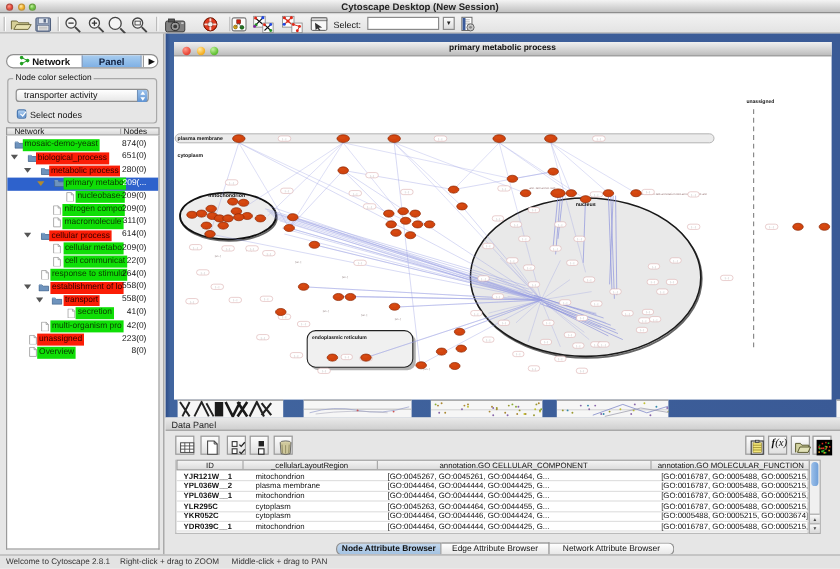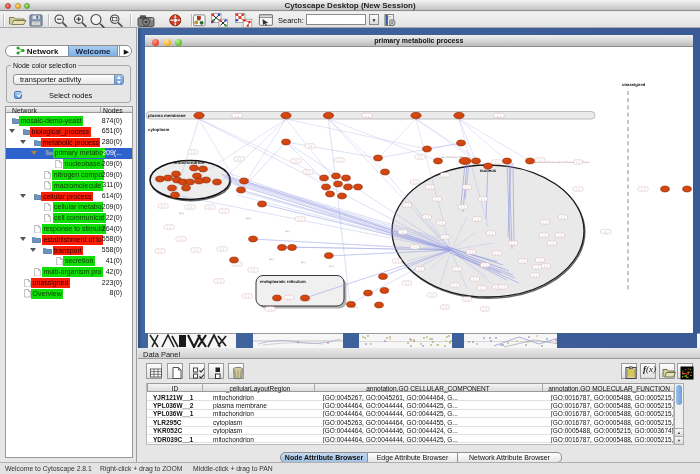--- a/index.html
+++ b/index.html
@@ -40,21 +40,21 @@
 
 #grp { position:absolute; left:6px; top:37px; width:125px; height:38px; border:1px solid #a9a9a9; border-radius:3px; }
 #grp .lbl { position:absolute; left:4px; top:-4px; background:#e6e6e6; padding:0 2px; font-size:7px; color:#111; }
 #combo { position:absolute; left:13px; top:46px; width:111px; height:11px; background:linear-gradient(#ffffff,#e8e8e8); border:1px solid #8f8f8f; border-radius:3px; font-size:7.5px; color:#111; line-height:10px; padding-left:6px; }
 #combo .step { position:absolute; right:0; top:0; width:9px; height:9.5px; background:linear-gradient(#9cc2ec,#5f93d2); border-left:1px solid #7090b8; border-radius:0 2px 2px 0; }
 #combo .step:before { content:""; position:absolute; left:2px; top:1px; border-left:2.5px solid transparent; border-right:2.5px solid transparent; border-bottom:3px solid #fff; }
 #combo .step:after { content:""; position:absolute; left:2px; bottom:1px; border-left:2.5px solid transparent; border-right:2.5px solid transparent; border-top:3px solid #fff; }
 
 #chk { position:absolute; left:14px; top:63px; width:8px; height:8px; border-radius:2px; background:linear-gradient(#b4d2f2,#5d92d2); border:1px solid #4a78b0; }
 #chk:before { content:""; position:absolute; left:1.5px; top:1px; width:3.5px; height:2px; border-left:1.5px solid #fff; border-bottom:1.5px solid #fff; transform:rotate(-50deg); }
-#chklbl { position:absolute; left:25px; top:63px; font-size:7.5px; color:#111;margin-left:24px; }
+#chklbl { position:absolute; left:25px; top:63px; font-size:7.5px; color:#111; }
 
 
 #treehead { position:absolute; left:5px; top:78px; width:128px; height:7px; background:linear-gradient(#f2f2f2,#d8d8d8); border:1px solid #9a9a9a; font-size:6.8px; color:#111; }
 #treehead .n1 { position:absolute; left:6px; top:-0.5px;}
 #treehead .n2 { position:absolute; left:97px; top:-0.5px;}
 #treehead .sepl { position:absolute; left:94px; top:0; height:100%; border-left:1px solid #aaa; }
 
 #tree { position:absolute; left:5px; top:85px; width:128px; height:345px; background:#fff; border:1px solid #9a9a9a; border-top:none; overflow:hidden; }
 .trow { position:absolute; left:0; width:126px; height:10.8px; font-size:7px; }
 .trow .cnt { position:absolute; right:10px; top:1.2px; color:#111; }
@@ -116,21 +116,21 @@
       <div class="light g"></div>
     <div class="t">Cytoscape Desktop (New Session)</div>
   </div>
 
   <div id="toolbar">
     <div class="sep" style="left:3px"></div>
     <svg class="tbi" style="left:8px" width="20" height="16" viewBox="0 0 20 16"></svg>
     <div class="sep" style="left:48px"></div>
     <div class="sep" style="left:130px"></div>
     <div class="sep" style="left:191px"></div>
-    <div id="searchlbl">Search:</div>
+    <div id="searchlbl">Select:</div>
     <div id="searchbox"></div>
     <div id="searchdrop">▼</div>
     <svg id="tbicons" class="tbi" style="left:0" width="700" height="16" viewBox="0 0 700 16">
 <g transform="translate(9,3)">
           <path d="M0.5 9.5 L0.5 2.5 L5 2.5 L6.5 4 L15 4 L15 6" fill="#d6cf96" stroke="#6b6538" stroke-width="0.8"></path>
           <path d="M2.5 9.5 L4.8 5.5 L17 5.5 L14.5 9.5 Z" fill="#e8e2b0" stroke="#6b6538" stroke-width="0.8"></path>
         </g>
 <g transform="translate(29.5,2.5)">
           <rect x="0.4" y="0.4" width="12.2" height="11.2" rx="1" fill="#8c9bb5" stroke="#4a5a78" stroke-width="0.8"></rect>
           <rect x="2.6" y="0.6" width="8" height="4.6" fill="#dfe4ec" stroke="#5a6a88" stroke-width="0.5"></rect>
@@ -228,21 +228,21 @@
   </div>
 
   <div id="cpanel">
     <div id="tabs">
       <div class="seg net"><svg width="9" height="9" viewBox="0 0 9 9" style="vertical-align:-1px">
             <circle cx="2" cy="2" r="1.5" fill="#21a021"></circle>
             <circle cx="7" cy="4.5" r="1.5" fill="#21a021"></circle>
             <circle cx="2" cy="7" r="1.5" fill="#21a021"></circle>
             <path d="M2 2 L7 4.5 L2 7" stroke="#21a021" stroke-width="0.8" fill="none"></path>
           </svg> Network</div>
-      <div class="seg mos">Welcome</div>
+      <div class="seg mos">Panel</div>
       <div class="seg arr">▶</div>
     </div>
     <div id="grp">
         <span class="lbl">Node color selection</span>
       </div>
     <div id="combo">transporter activity<span class="step"></span></div>
     <div id="chk"></div>
       <div id="chklbl">Select nodes</div>
     <div id="treehead">
         <span class="n1">Network</span>

